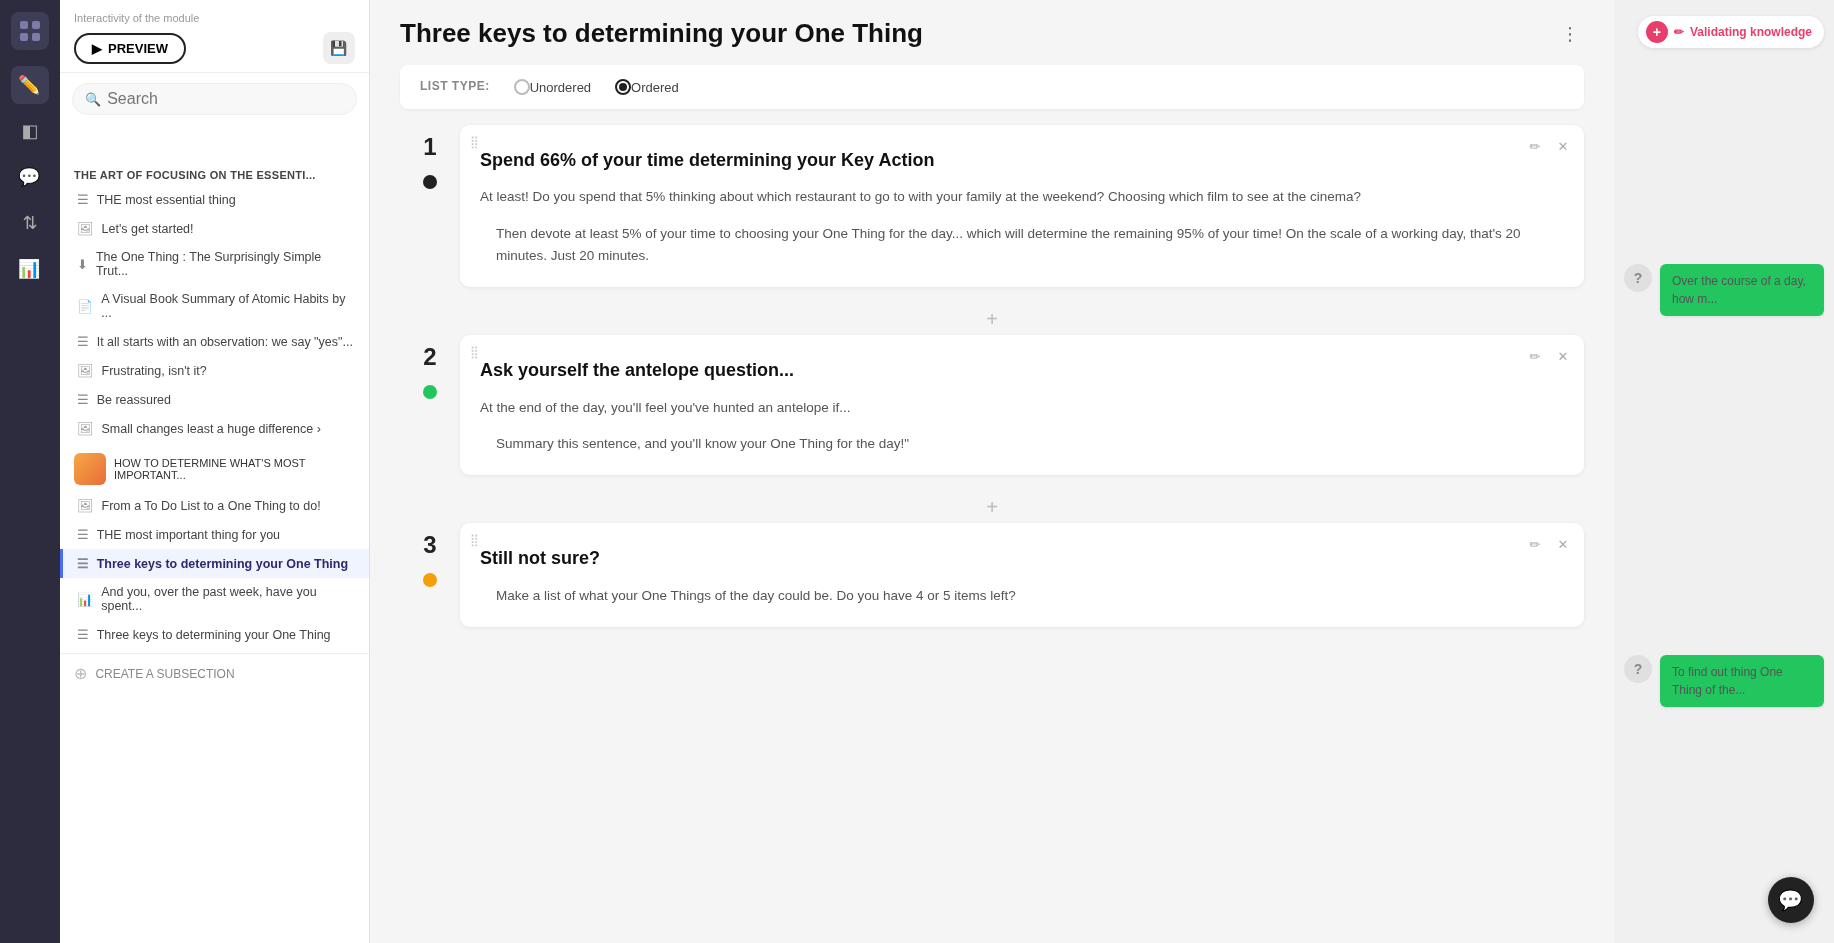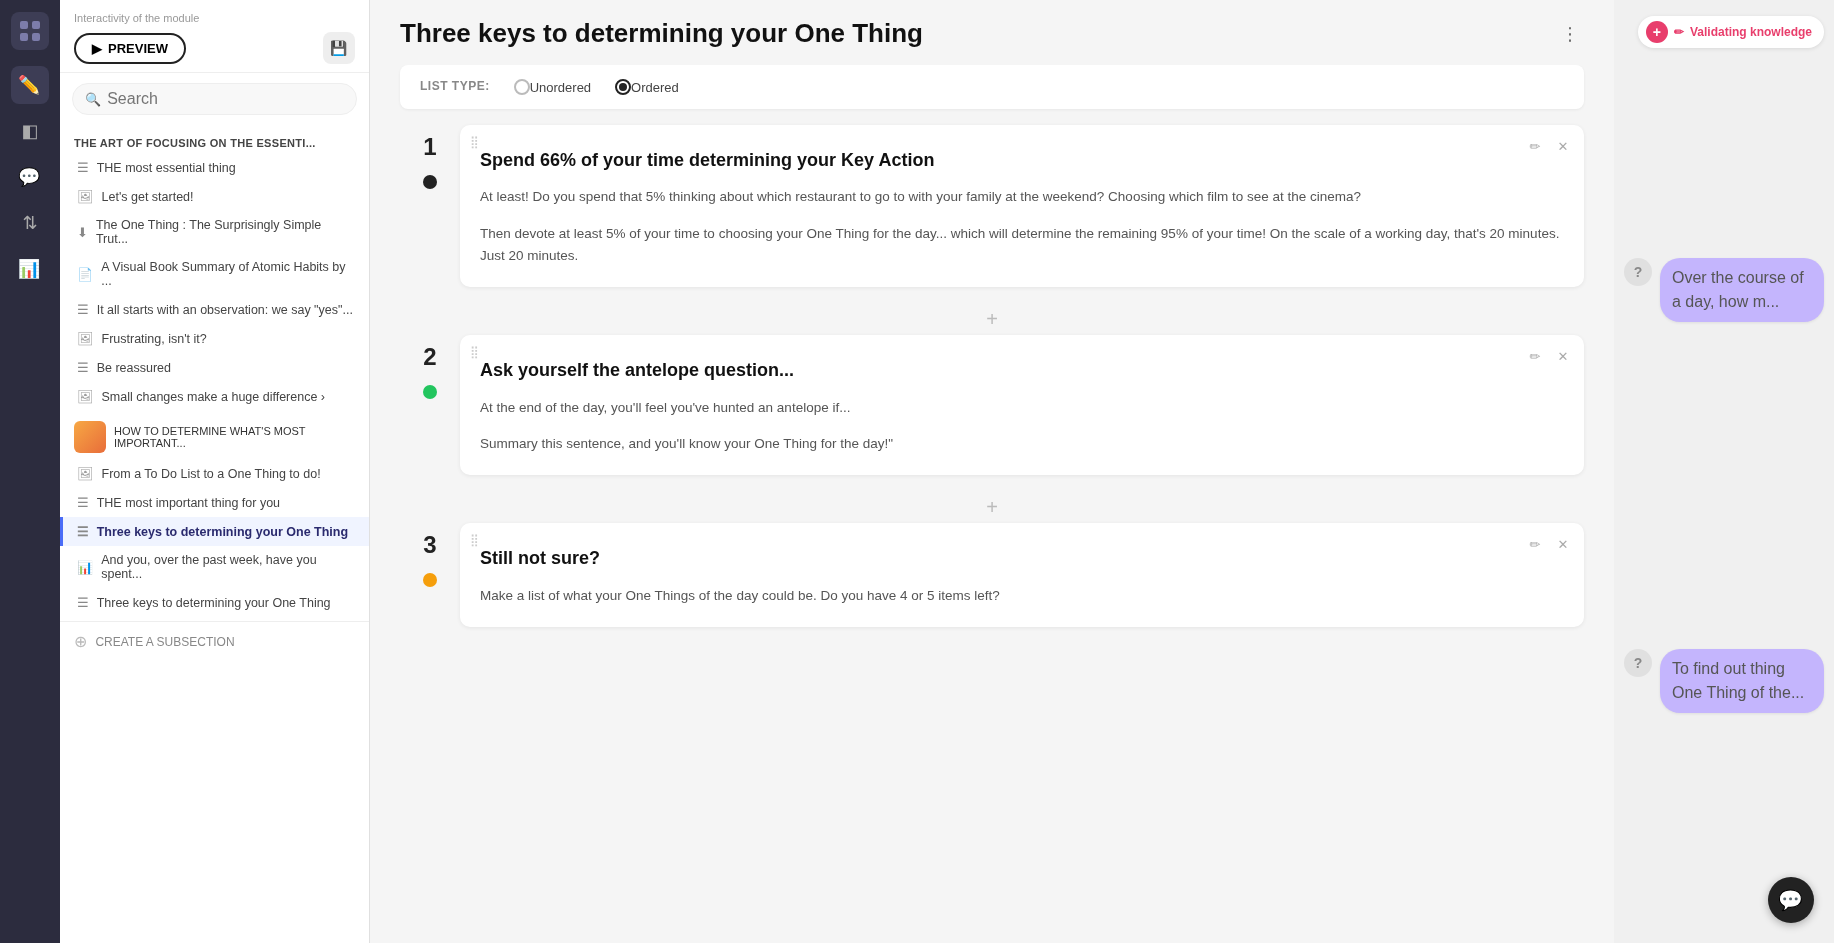--- a/index.html
+++ b/index.html
@@ -118,20 +118,21 @@
       flex: 1;
       padding: 4px 0;
     }
     .section-header {
       font-size: 11px;
       font-weight: 700;
       color: #444;
       padding: 8px 14px 4px;
       text-transform: uppercase;
       letter-spacing: 0.3px;
+      margin-top: 32px;
     }
     .sidebar-item {
       display: flex; align-items: center; gap: 8px;
       padding: 7px 14px;
       font-size: 12.5px;
       color: #444;
       cursor: pointer;
       border-left: 3px solid transparent;
     }
     .sidebar-item.active {
@@ -274,21 +275,21 @@
       margin-bottom: 14px;
       margin-top: 6px;
       line-height: 1.3;
     }
     .card-text {
       font-size: 13.5px;
       color: #555;
       line-height: 1.65;
       margin-bottom: 14px;
     }
-    .card-text:last-child { margin-bottom: 0; }
+    .card-text:last-child { margin-bottom: 0; margin-left: 16px; }
 
     
     .number-row {
       display: flex;
       align-items: flex-start;
       gap: 0;
       margin-bottom: 16px;
     }
     .number-col {
       display: flex;
@@ -343,24 +344,24 @@
     }
     .question-icon {
       width: 28px; height: 28px;
       border-radius: 50%;
       background: #e0e0e0;
       display: flex; align-items: center; justify-content: center;
       font-size: 14px; font-weight: 700; color: #888;
       flex-shrink: 0;
     }
     .question-bubble {
-      background: #c4b5fd;
-      border-radius: 20px;
+      background: #22c55e;
+      border-radius: 6px;
       padding: 8px 12px;
-      font-size: 16px;
+      font-size: 12px;
       color: #555;
       box-shadow: 0 1px 3px rgba(0,0,0,0.08);
       line-height: 1.5;
       flex: 1;
     }
 
     
     .chat-bubble {
       position: fixed;
       bottom: 20px;
@@ -443,21 +444,21 @@
     <div class="sidebar-item">
       <span class="item-icon image">🖼</span>
       <span>Frustrating, isn't it?</span>
     </div>
     <div class="sidebar-item">
       <span class="item-icon">☰</span>
       <span>Be reassured</span>
     </div>
     <div class="sidebar-item">
       <span class="item-icon image">🖼</span>
-      <span>Small changes make a huge difference ›</span>
+      <span>Small changes least a huge difference ›</span>
     </div>
 
     <div class="section-divider">
       <div class="section-divider-img"></div>
       <span class="section-divider-text">HOW TO DETERMINE WHAT'S MOST IMPORTANT...</span>
     </div>
 
     <div class="sidebar-item">
       <span class="item-icon image">🖼</span>
       <span>From a To Do List to a One Thing to do!</span>

